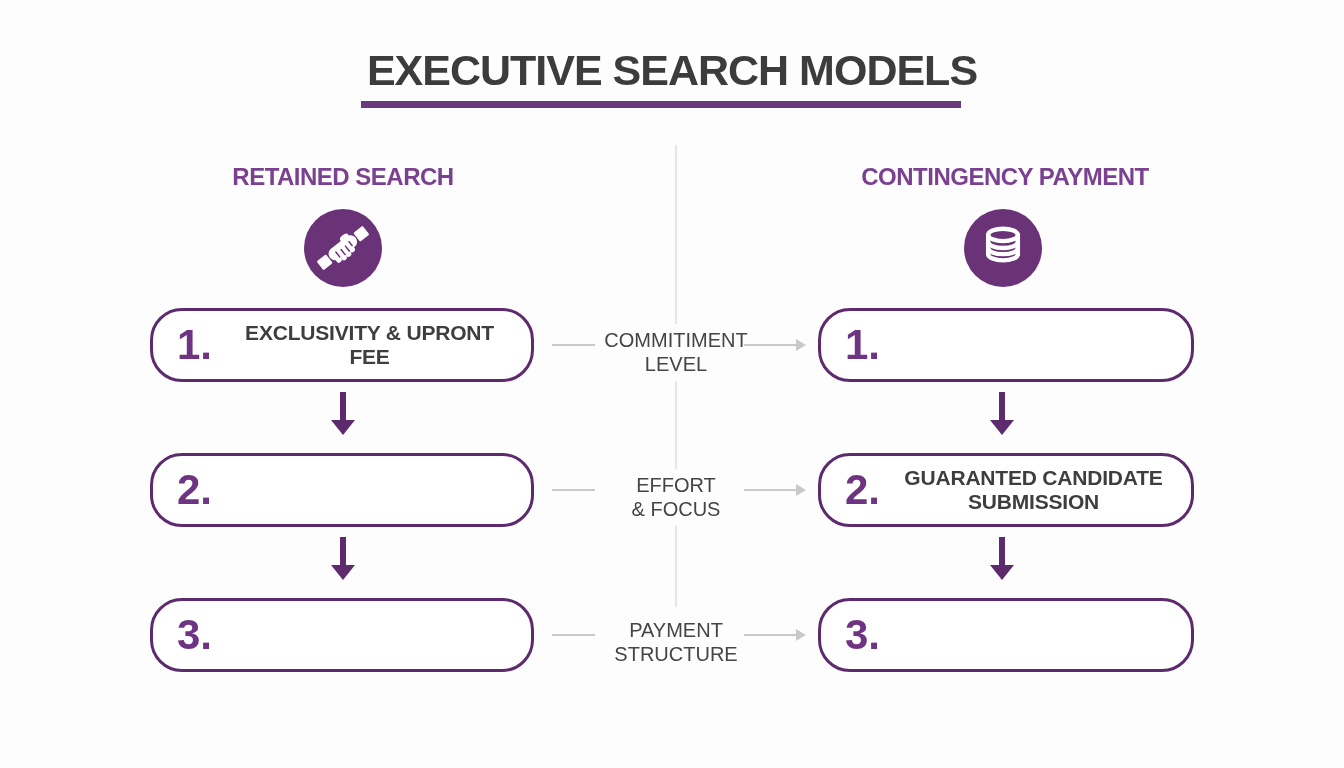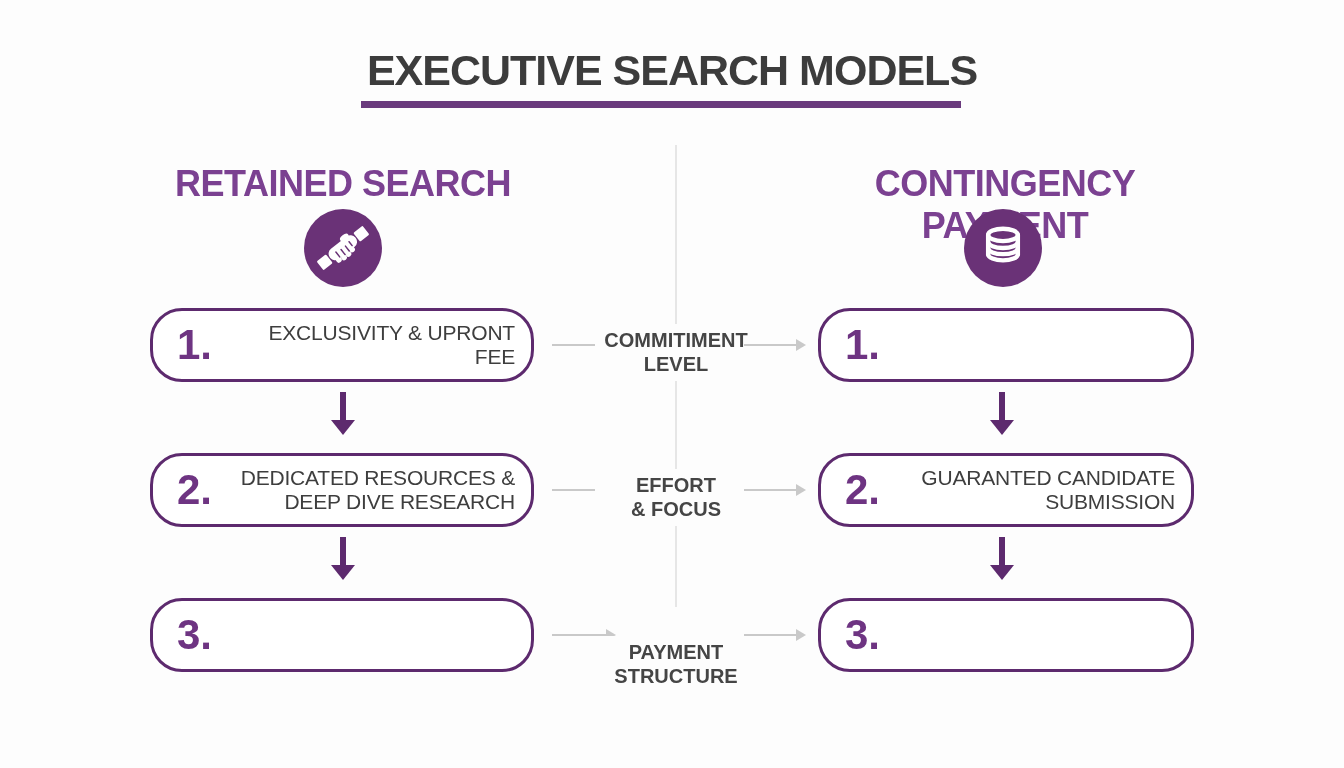--- a/index.html
+++ b/index.html
@@ -23,21 +23,21 @@
   }
   
   .divider{
     position:absolute;left:675px;top:145px;
     width:2px;height:462px;background:#e6e6e6;
   }
   
   .col-heading{
     position:absolute;top:163px;width:386px;
     text-align:center;
-    font-size:36px;font-weight:bold;letter-spacing:-0.5px;
+    font-size:24px;font-weight:bold;letter-spacing:-0.5px;
     color:#7b4191;
   }
   .col-heading.left{left:150px;}
   .col-heading.right{left:812px;}
   
   .icon-circle{
     position:absolute;top:209px;width:78px;height:78px;
     border-radius:50%;background:#6a3277;
     display:flex;align-items:center;justify-content:center;
   }
@@ -54,34 +54,34 @@
     padding-left:24px;padding-right:16px;gap:12px;
   }
   .card.cleft{left:150px;width:384px;}
   .card.cright{left:818px;width:376px;}
   .row1{top:308px;} .row2{top:453px;} .row3{top:598px;}
   .card .num{
     font-size:42px;font-weight:bold;color:#6e3482;line-height:1;
     flex:0 0 auto;
   }
   .card .card-text{
-    flex:1 1 auto;text-align:right;
-    font-size:21px;font-weight:normal;letter-spacing:-0.2px;
+    flex:1 1 auto;text-align:center;
+    font-size:21px;font-weight:bold;letter-spacing:-0.2px;
     color:#3e3e3e;line-height:1.15;
     white-space:pre-line;
   }
   
   .dim-label{
     position:absolute;left:595px;width:162px;
     text-align:center;background:#fdfdfd;
-    font-size:20px;font-weight:bold;color:#454545;
+    font-size:20px;font-weight:normal;color:#454545;
     line-height:1.22;white-space:pre-line;
     padding:4px 0;
   }
-  .dim1{top:324px;} .dim2{top:469px;} .dim3{top:614px;margin-top:22px;}
+  .dim1{top:324px;} .dim2{top:469px;} .dim3{top:614px;}
   
   .harrow{
     position:absolute;height:2px;background:#c9c9c9;
   }
   .harrow::after{
     content:'';position:absolute;right:-10px;top:-5px;
     border-top:6px solid transparent;
     border-bottom:6px solid transparent;
     border-left:10px solid #c9c9c9;
   }
@@ -158,22 +158,20 @@
   <div class="harrow ha1 ha-right"></div>
   <div class="card cright row1">
     <span class="num">1.</span>
   </div>
 
   <div class="varrow va-left va-r1"></div>
   <div class="varrow va-right va-r1"></div>
 
   <div class="card cleft row2">
     <span class="num">2.</span>
-    <span class="card-text">DEDICATED RESOURCES &amp;
-DEEP DIVE RESEARCH</span>
   </div>
   <div class="harrow ha2 ha-left"></div>
   <div class="dim-label dim2">EFFORT
 &amp; FOCUS</div>
   <div class="harrow ha2 ha-right"></div>
   <div class="card cright row2">
     <span class="num">2.</span>
     <span class="card-text">GUARANTED CANDIDATE
 SUBMISSION</span>
   </div>

